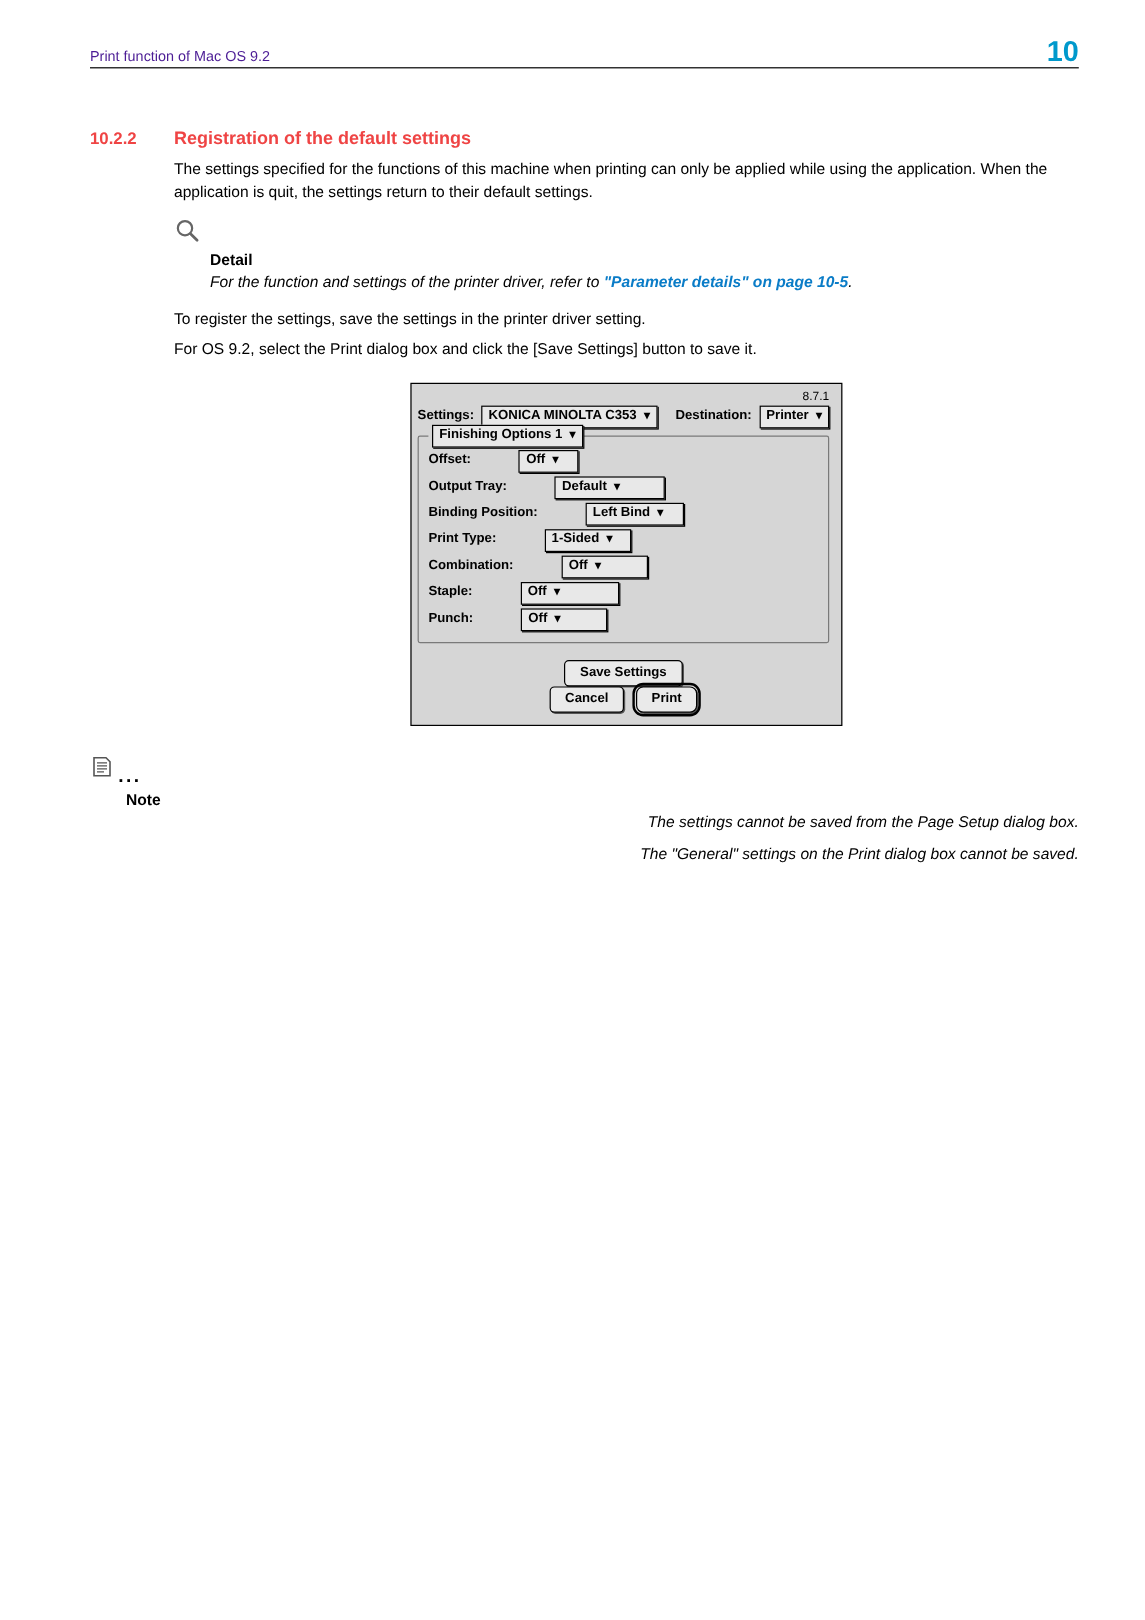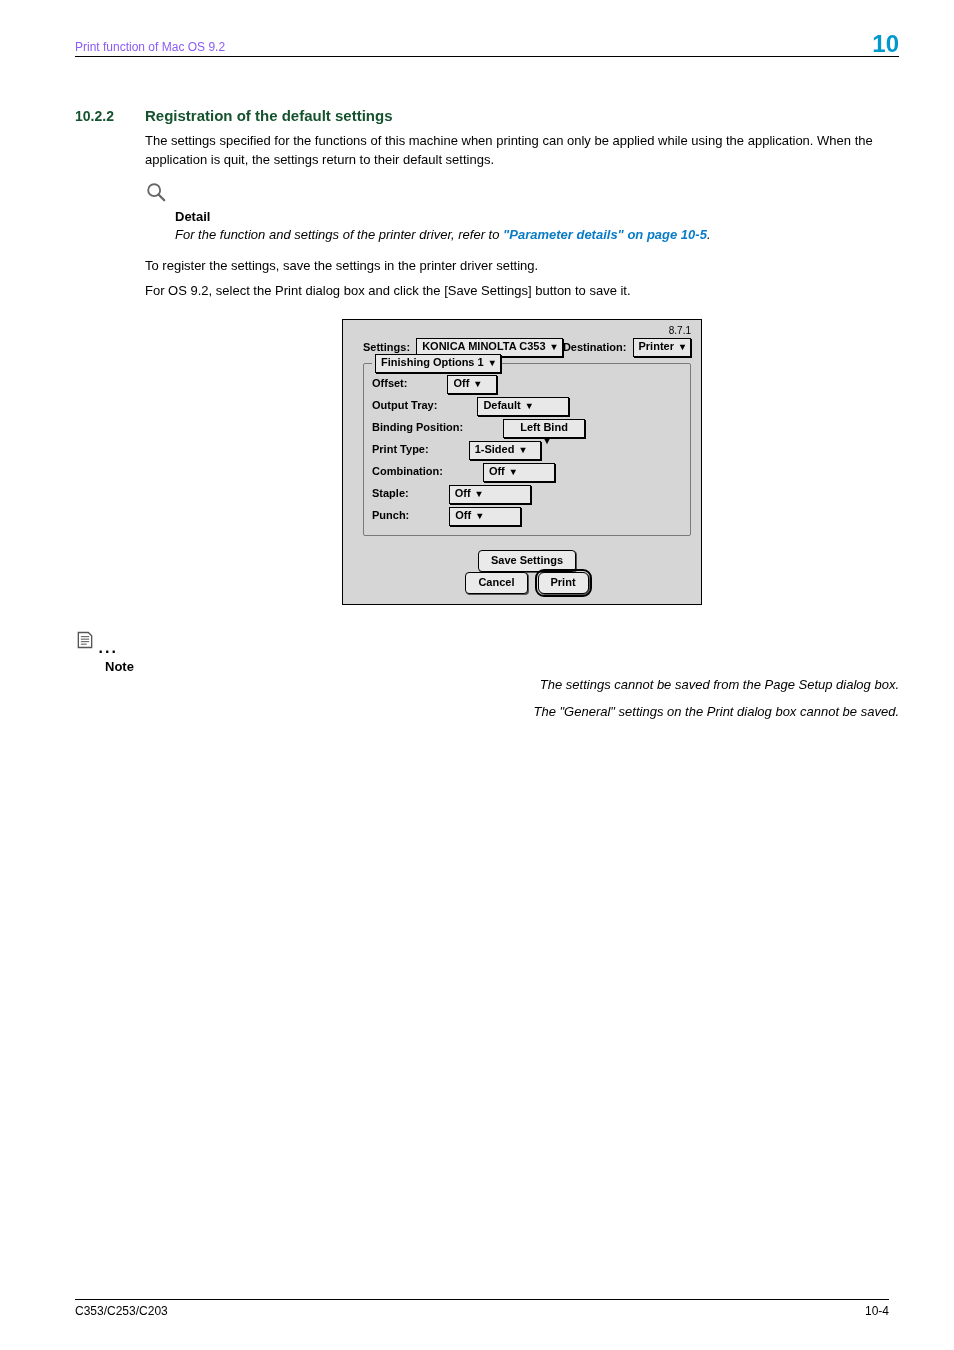--- a/index.html
+++ b/index.html
@@ -20,34 +20,34 @@
   
   .hdr-row {
     display: flex;
     align-items: flex-end;
     justify-content: space-between;
     border-bottom: 1px solid #000;
     padding-bottom: 2px;
   }
   .hdr-left {
     font-size: 12px;
-    color: #8b5cf6;
+    color: #4c1d95;
   }
   .hdr-right {
     font-size: 24px;
     font-weight: bold;
     color: #09c;
     margin-bottom: -4px;
   }
   
   .sec-row {
     display: flex;
     align-items: baseline;
     margin-top: 26px;
-    color: #14532d;
+    color: #ef4444;
   }
   .sec-num {
     font-size: 14px;
     font-weight: bold;
     width: 70px;
   }
   .sec-title {
     font-size: 15px;
     font-weight: bold;
     margin-top: 24px;
@@ -124,21 +124,21 @@
     display: flex;
     justify-content: center;
     margin: 18px 0 10px 0;
   }
   .dlg {
     width: 360px;
     border: 1px solid #000;
     background: #d6d6d6;
     font-family: "Arial", "Chicago", sans-serif;
     font-size: 11px;
-    padding: 8px 10px 10px 20px;
+    padding: 8px 10px 10px 5px;
     box-sizing: border-box;
     position: relative;
   }
   .dlg .ver {
     position: absolute;
     top: 4px;
     right: 10px;
     font-size: 10px;
   }
   .dlg-row1 {
@@ -297,21 +297,21 @@
           </div>
           <div class="opt-row">
             <span class="lbl">Output Tray:</span>
             <span class="mac-select" style="min-width:80px;">
               <span>Default</span>
               <span class="arr">▾</span>
             </span>
           </div>
           <div class="opt-row">
             <span class="lbl">Binding Position:</span>
-            <span class="mac-select" style="min-width:70px;flex-direction:column;">
+            <span class="mac-select" style="min-width:70px;">
               <span>Left Bind</span>
               <span class="arr">▾</span>
             </span>
           </div>
           <div class="opt-row">
             <span class="lbl">Print Type:</span>
             <span class="mac-select" style="min-width:60px;">
               <span>1-Sided</span>
               <span class="arr">▾</span>
             </span>
@@ -358,18 +358,14 @@
           </svg>
         </span><span class="note-dots">...</span>
       </div>
       <div class="note-head">Note</div>
       <div class="note-body">The settings cannot be saved from the Page Setup dialog box.</div>
       <div class="note-body" style="margin-top:8px;">The "General" settings on the Print dialog box cannot be saved.</div>
     </div>
 
   </div>
 
-  <div class="ftr">
-    <span>C353/C253/C203</span>
-    <span>10-4</span>
-  </div>
 
 </div>
 
 </body></html>

